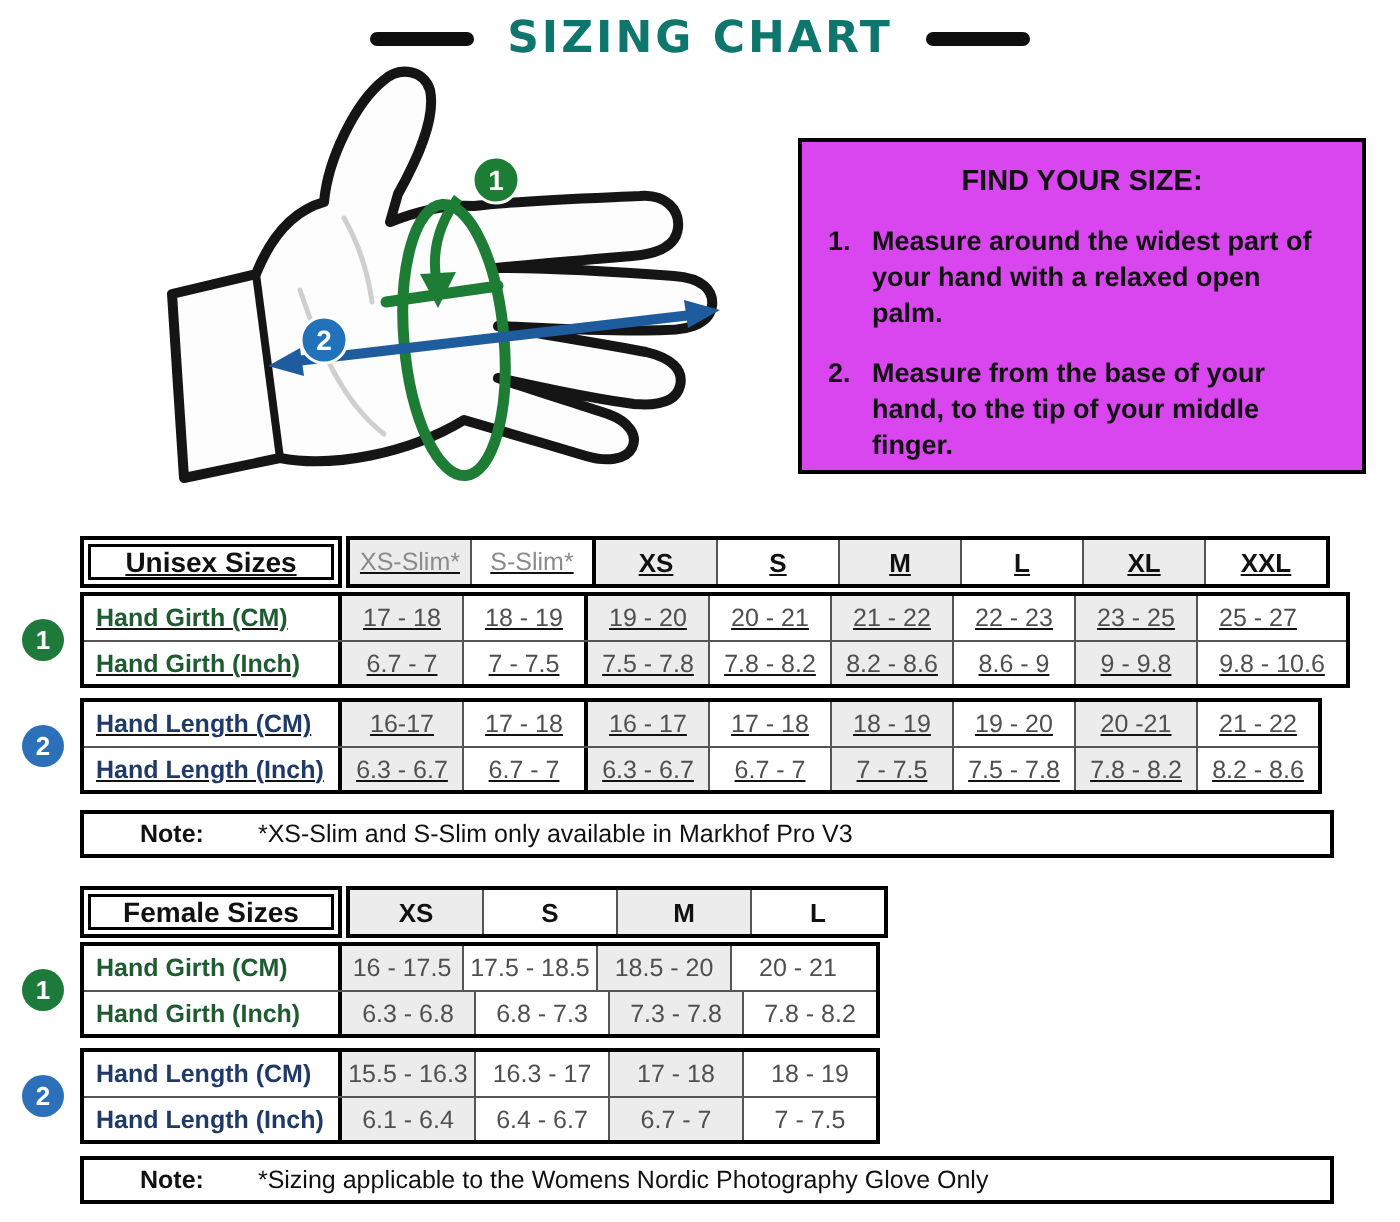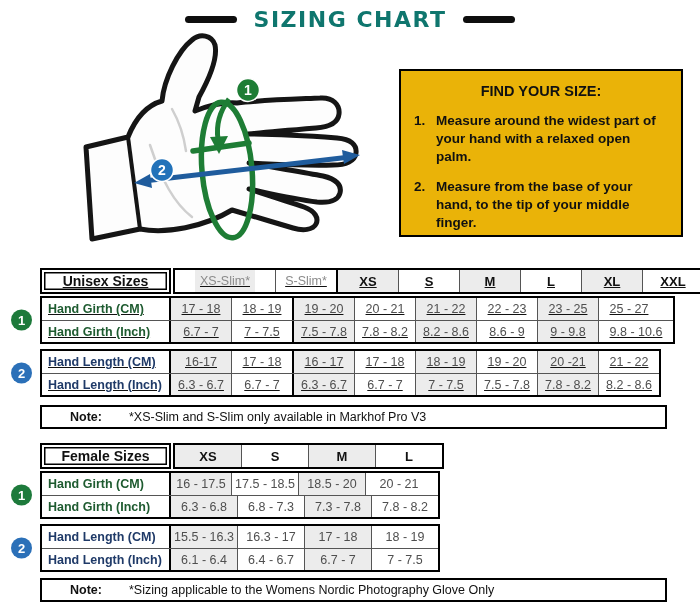--- a/index.html
+++ b/index.html
@@ -12,39 +12,39 @@
     display:flex; justify-content:center; align-items:center; gap:17px; }
   .title-row h1 { margin:0; font-family:"DejaVu Sans",sans-serif; font-size:22px;
     font-weight:bold; letter-spacing:1.5px; color:#0f766e; }
   .dash { width:52px; height:7px; background:#0e0e0e; border-radius:3.5px; }
 
   
   .hand-figure { position:absolute; left:52px; top:33px; width:345px; height:215px; }
 
   
   .find-box { position:absolute; left:399px; top:69px; width:284px; height:168px;
-    border:2.5px solid #000; padding:10px 13px 8px 13px; background:#eab308; }
+    border:2.5px solid #000; padding:10px 13px 8px 13px; background:#d946ef; }
   .find-heading { text-align:center; font-weight:bold; font-size:14.5px; margin-top:2px; }
   .step { display:grid; grid-template-columns:22px 1fr; font-weight:bold;
     font-size:13.5px; line-height:1.32; margin-top:13px; }
 
   
   .size-table { position:absolute; left:40px; }
   #t-unisex { top:268px;text-decoration:underline; } #t-female { top:443px; }
   .thead-row { display:flex; height:26px; }
   .corner-box { width:131px; height:26px; border:2px solid #000;
     box-shadow: inset 0 0 0 2px #fff, inset 0 0 0 3.5px #000;
     display:flex; align-items:center; justify-content:center;
     font-weight:bold; font-size:14px; background:#fff; }
   .hcells { display:flex; margin-left:2px; border:2px solid #000; height:26px; }
   .hcell { display:flex; align-items:center; justify-content:center;
     font-weight:bold; font-size:13px; border-left:1px solid #555; background:#fff; }
   .hcell.first { border-left:none; }
   .hcell.shaded, .dcell.shaded { background:#ececec; }
-  .hcell.muted { color:#8b8b8b; font-weight:normal; font-size:12.5px;margin-left:20px; }
+  .hcell.muted { color:#8b8b8b; font-weight:normal; font-size:12.5px; }
   .hcell.thicksep, .dcell.thicksep { border-left:2px solid #000; }
   .tgroup { position:relative; border:2px solid #000; width:max-content; background:#fff; }
   .tgroup.g0 { margin-top:2px; } .tgroup.g1 { margin-top:5px; }
   .drow { display:flex; height:22px; border-top:1px solid #555; }
   .drow.first { border-top:none; }
   .rlabel { width:129px; border-right:2px solid #000; display:flex; align-items:center;
     padding-left:6px; font-weight:bold; font-size:12.5px; background:#fff; }
   .dcell { display:flex; align-items:center; justify-content:center;
     font-size:12.5px; color:#4f4f4f; background:#fff; border-left:1px solid #555; }
   .dcell.first { border-left:none; }

